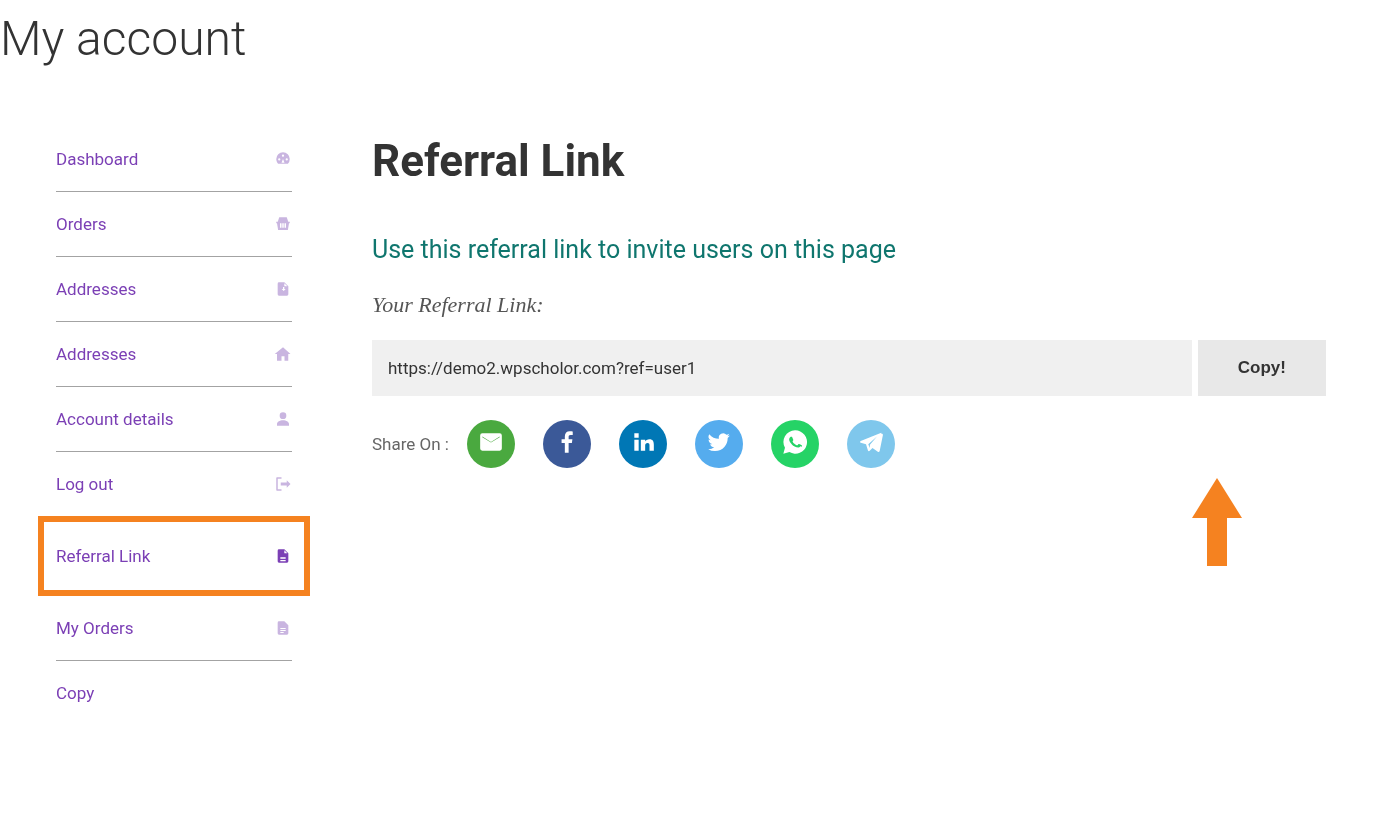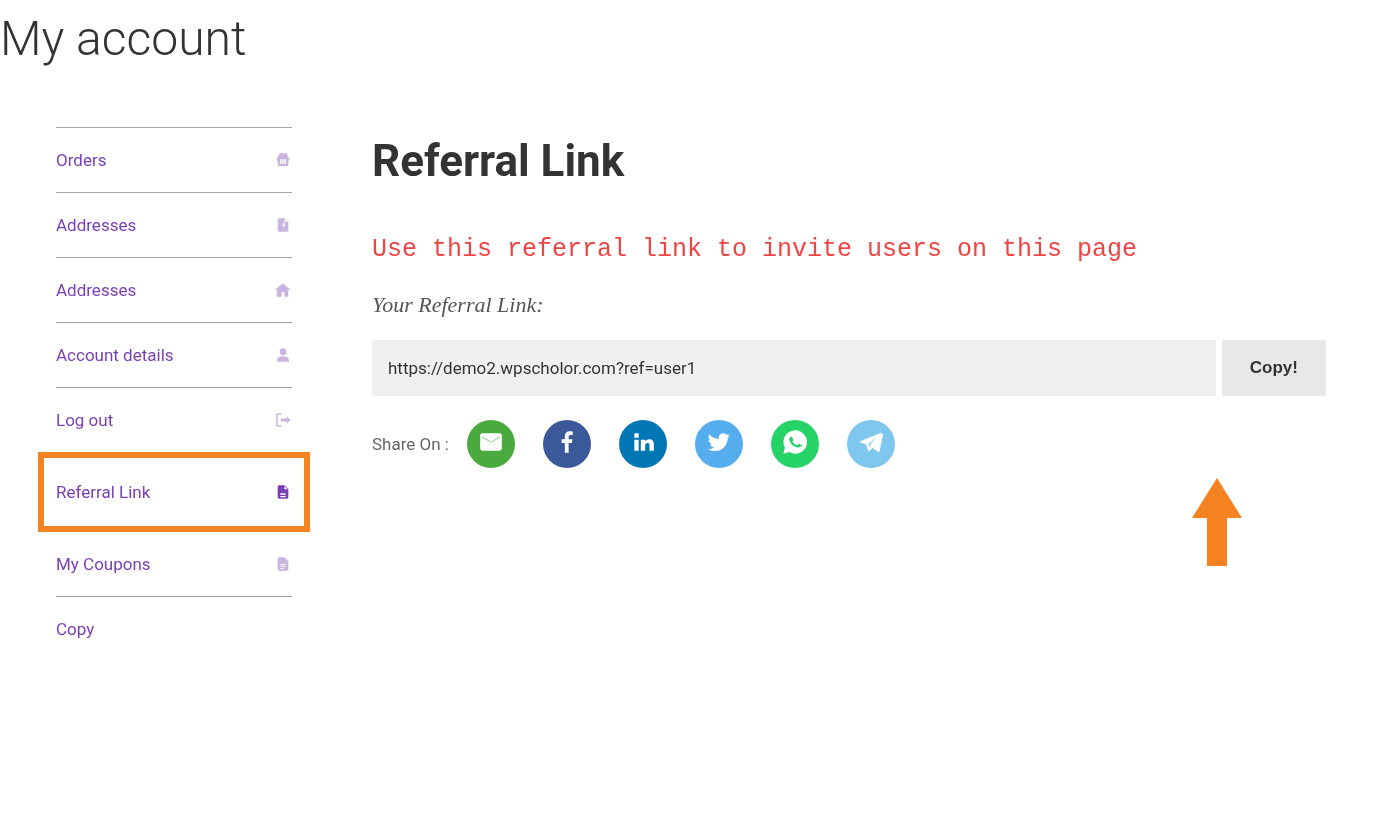--- a/index.html
+++ b/index.html
@@ -33,36 +33,36 @@
       font-size: 17px;
       cursor: pointer;
     }
     .sidebar-item.no-border { border-top: none; }
     .sidebar-item .icon { color: #c9b5e0; width: 18px; height: 18px; display: flex; align-items: center; justify-content: center; }
     .sidebar-item.active .icon { color: #7b3fb5; }
     .highlight-box { border: 6px solid #f58220; padding: 0 12px; margin: 0 -18px; }
     .highlight-box .sidebar-item { border-top: none; padding: 24px 0; }
     .main { flex: 1; padding-top: 8px; }
     .main-heading { font-size: 44px; font-weight: 700; color: #333; margin-bottom: 48px; }
-    .main-subheading { font-size: 25px; font-weight: 400; color: #ef4444; margin-bottom: 28px; font-family: Liberation Mono, monospace; }
+    .main-subheading { font-size: 25px; font-weight: 400; color: #0f766e; margin-bottom: 28px; }
     .label-text { font-size: 22px; font-style: italic; color: #555; margin-bottom: 22px; font-family: Liberation Serif, serif; }
     .link-row { display: flex; gap: 6px; margin-bottom: 24px; }
     .link-input {
       flex: 1;
       background: #f0f0f0;
       border: none;
       padding: 8px 16px;
       font-size: 17px;
       color: #333;
       font-family: inherit;
     }
     .copy-btn {
       background: #e8e8e8;
       border: none;
-      padding: 18px 28px;
+      padding: 18px 40px;
       font-size: 17px;
       font-weight: 600;
       color: #333;
       cursor: pointer;
     }
     .share-row { display: flex; align-items: center; gap: 16px; }
     .share-label { font-size: 17px; color: #666; margin-right: 2px; }
     .share-icons { display: flex; gap: 28px; }
     .share-circle { width: 48px; height: 48px; border-radius: 50%; display: flex; align-items: center; justify-content: center; cursor: pointer; }
     .email-bg { background: #4aa93f; }
@@ -74,20 +74,28 @@
     .arrow-annotation { position: absolute; left: 1192px; top: 478px; }
     .svg-icon { fill: currentColor; }
   </style>
 </head>
 <body>
 
 <h1 class="page-title">My account</h1>
 
 <div class="container">
   <nav class="sidebar">
+    <div class="sidebar-item no-border">
+      <span>Dashboard</span>
+      <span class="icon">
+        <svg class="svg-icon" width="18" height="18" viewBox="0 0 24 24">
+            <path d="M12 3a9 9 0 00-9 9c0 2.4.94 4.58 2.46 6.2h13.08A8.97 8.97 0 0021 12a9 9 0 00-9-9zm0 3a1.5 1.5 0 110 3 1.5 1.5 0 010-3zm-5 5a1.5 1.5 0 110 3 1.5 1.5 0 010-3zm10 0a1.5 1.5 0 110 3 1.5 1.5 0 010-3zm-5 1l2 5h-4l2-5z"></path>
+          </svg>
+      </span>
+    </div>
     <div class="sidebar-item">
       <span>Orders</span>
       <span class="icon">
         <svg class="svg-icon" width="18" height="18" viewBox="0 0 24 24">
             <path d="M5 9l2-6h10l2 6h2v2h-1l-1.5 9h-13L4 11H3V9h2zm3 2v6h2v-6H8zm3 0v6h2v-6h-2zm3 0v6h2v-6h-2z"></path>
           </svg>
       </span>
     </div>
     <div class="sidebar-item">
       <span>Addresses</span>
@@ -125,21 +133,21 @@
       <div class="sidebar-item active">
         <span>Referral Link</span>
         <span class="icon">
           <svg class="svg-icon" width="16" height="18" viewBox="0 0 24 24">
               <path d="M14 2H6a2 2 0 00-2 2v16a2 2 0 002 2h12a2 2 0 002-2V8l-6-6zM8 14h8v2H8v-2zm0 4h8v2H8v-2zm6-13V3.5L18.5 8H14z"></path>
             </svg>
         </span>
       </div>
     </div>
     <div class="sidebar-item no-border">
-      <span>My Coupons</span>
+      <span>My Orders</span>
       <span class="icon">
         <svg class="svg-icon" width="16" height="18" viewBox="0 0 24 24">
             <path d="M14 2H6a2 2 0 00-2 2v16a2 2 0 002 2h12a2 2 0 002-2V8l-6-6zM8 12h8v1.5H8V12zm0 3h8v1.5H8V15zm0 3h5v1.5H8V18z"></path>
           </svg>
       </span>
     </div>
     <div class="sidebar-item">
       <span>Copy</span>
     </div>
   </nav>

